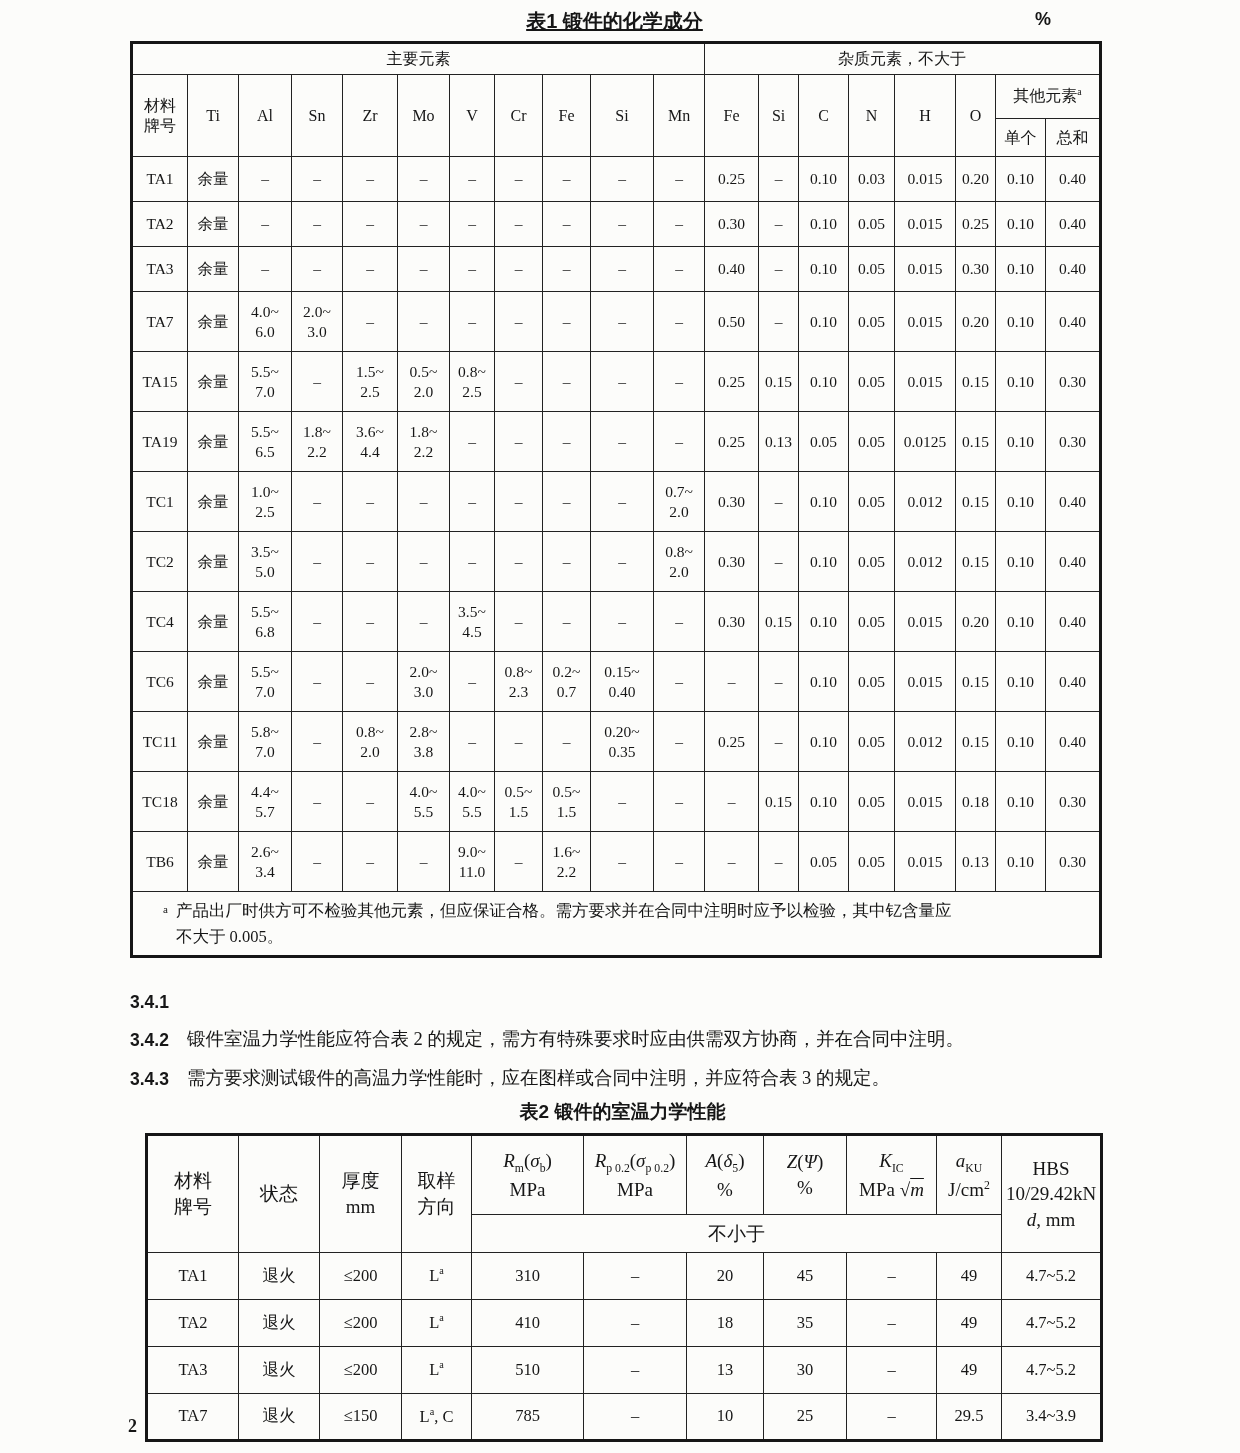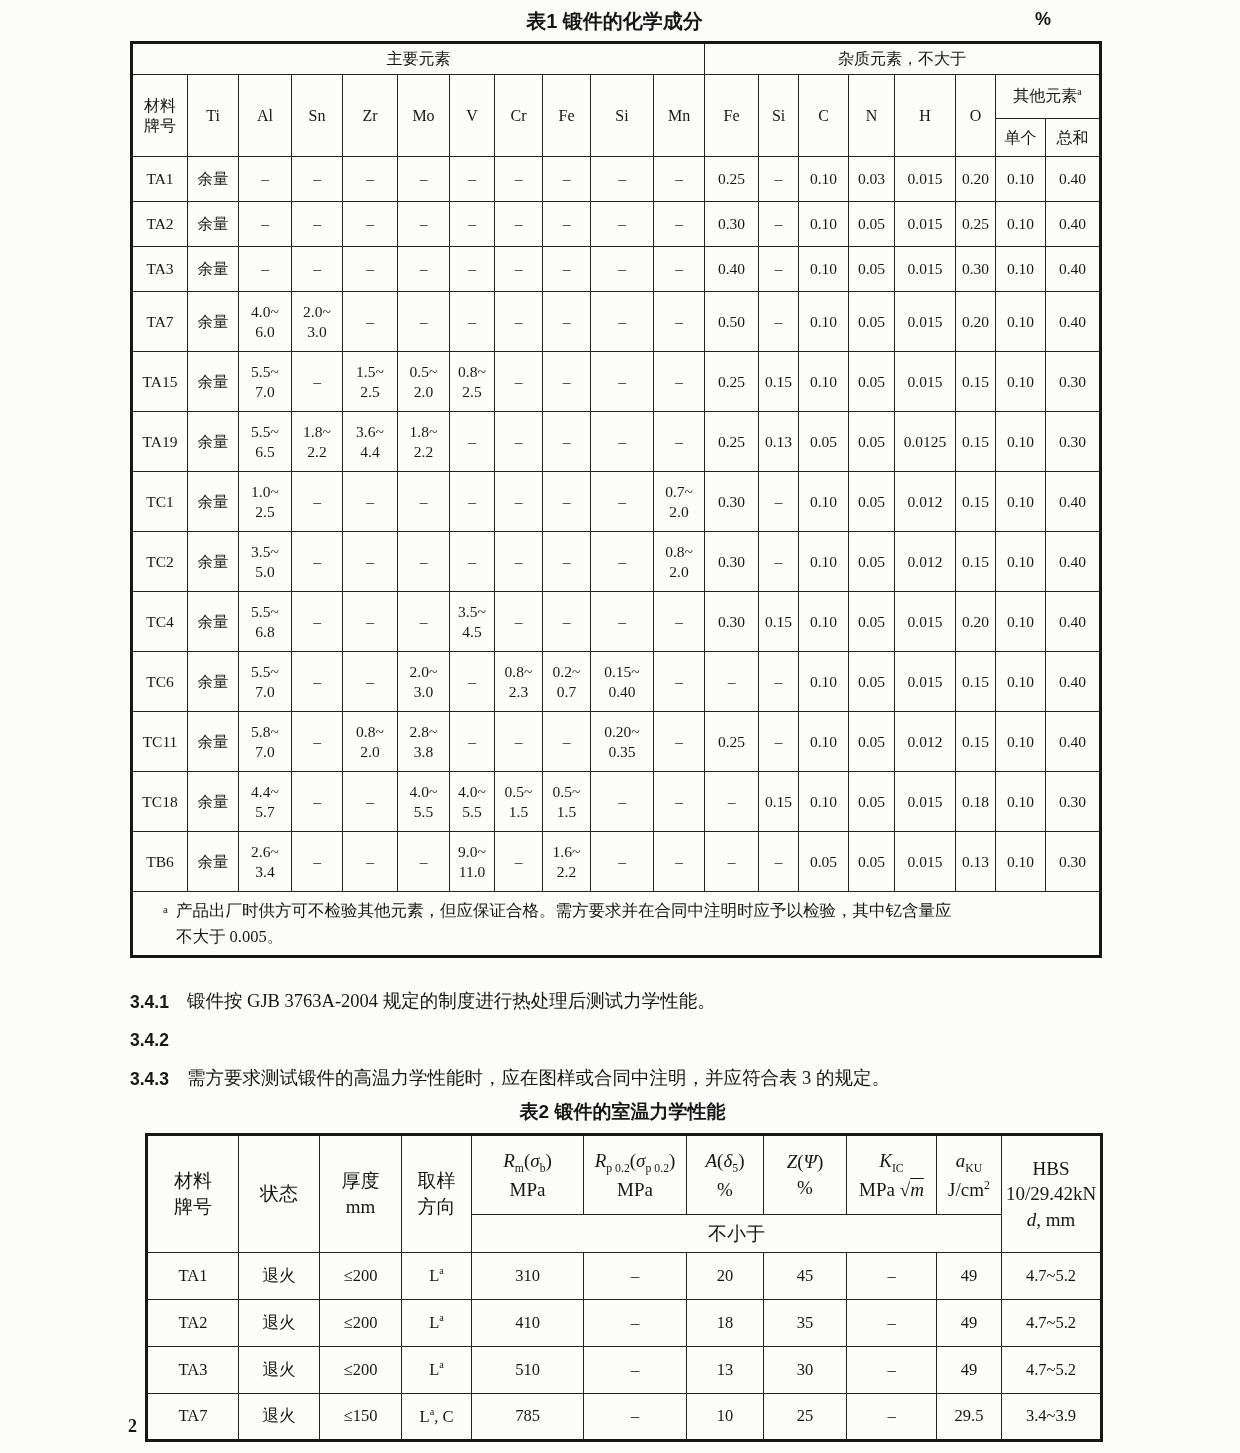--- a/index.html
+++ b/index.html
@@ -11,21 +11,21 @@
     font-family: "Liberation Serif", "DejaVu Serif", serif;
     position: relative;
     overflow: hidden;
   }
   .caption {
     position: absolute;
     font-family: "Liberation Sans", "DejaVu Sans", sans-serif;
     font-weight: 700;
     text-align: center;
   }
-  #t1cap { top: 8px; left: 130px; width: 969px; font-size: 20px; }
+  #t1cap { top: 8px; left: 130px; width: 969px; font-size: 20px; text-decoration: underline; }
   #t1cap .unit { position: absolute; right: 48px; top: 1px; font-size: 18px; }
   #t2cap { top: 1099px; left: 145px; width: 955px; font-size: 19px; }
 
   table {
     position: absolute;
     border-collapse: collapse;
     table-layout: fixed;
     border: 3px solid #161616;
   }
   #t1 { top: 41px; left: 130px; width: 969px; padding-left: 15px; }
@@ -459,24 +459,24 @@
 不大于 0.005。</div>
           </div>
         </td>
       </tr>
     </tfoot>
   </table>
 
   <div class="paras">
     <div class="para">
       <span class="pnum">3.4.1</span>
-      <span class="ptext">锻件按 GJB 3763A-2004 规定的制度进行热处理后测试力学性能。</span>
     </div>
     <div class="para">
       <span class="pnum">3.4.2</span>
+      <span class="ptext">锻件室温力学性能应符合表 2 的规定，需方有特殊要求时应由供需双方协商，并在合同中注明。</span>
     </div>
     <div class="para">
       <span class="pnum">3.4.3</span>
       <span class="ptext">需方要求测试锻件的高温力学性能时，应在图样或合同中注明，并应符合表 3 的规定。</span>
     </div>
   </div>
 
   <div class="caption" id="t2cap">表2  锻件的室温力学性能</div>
 
   <table id="t2">

